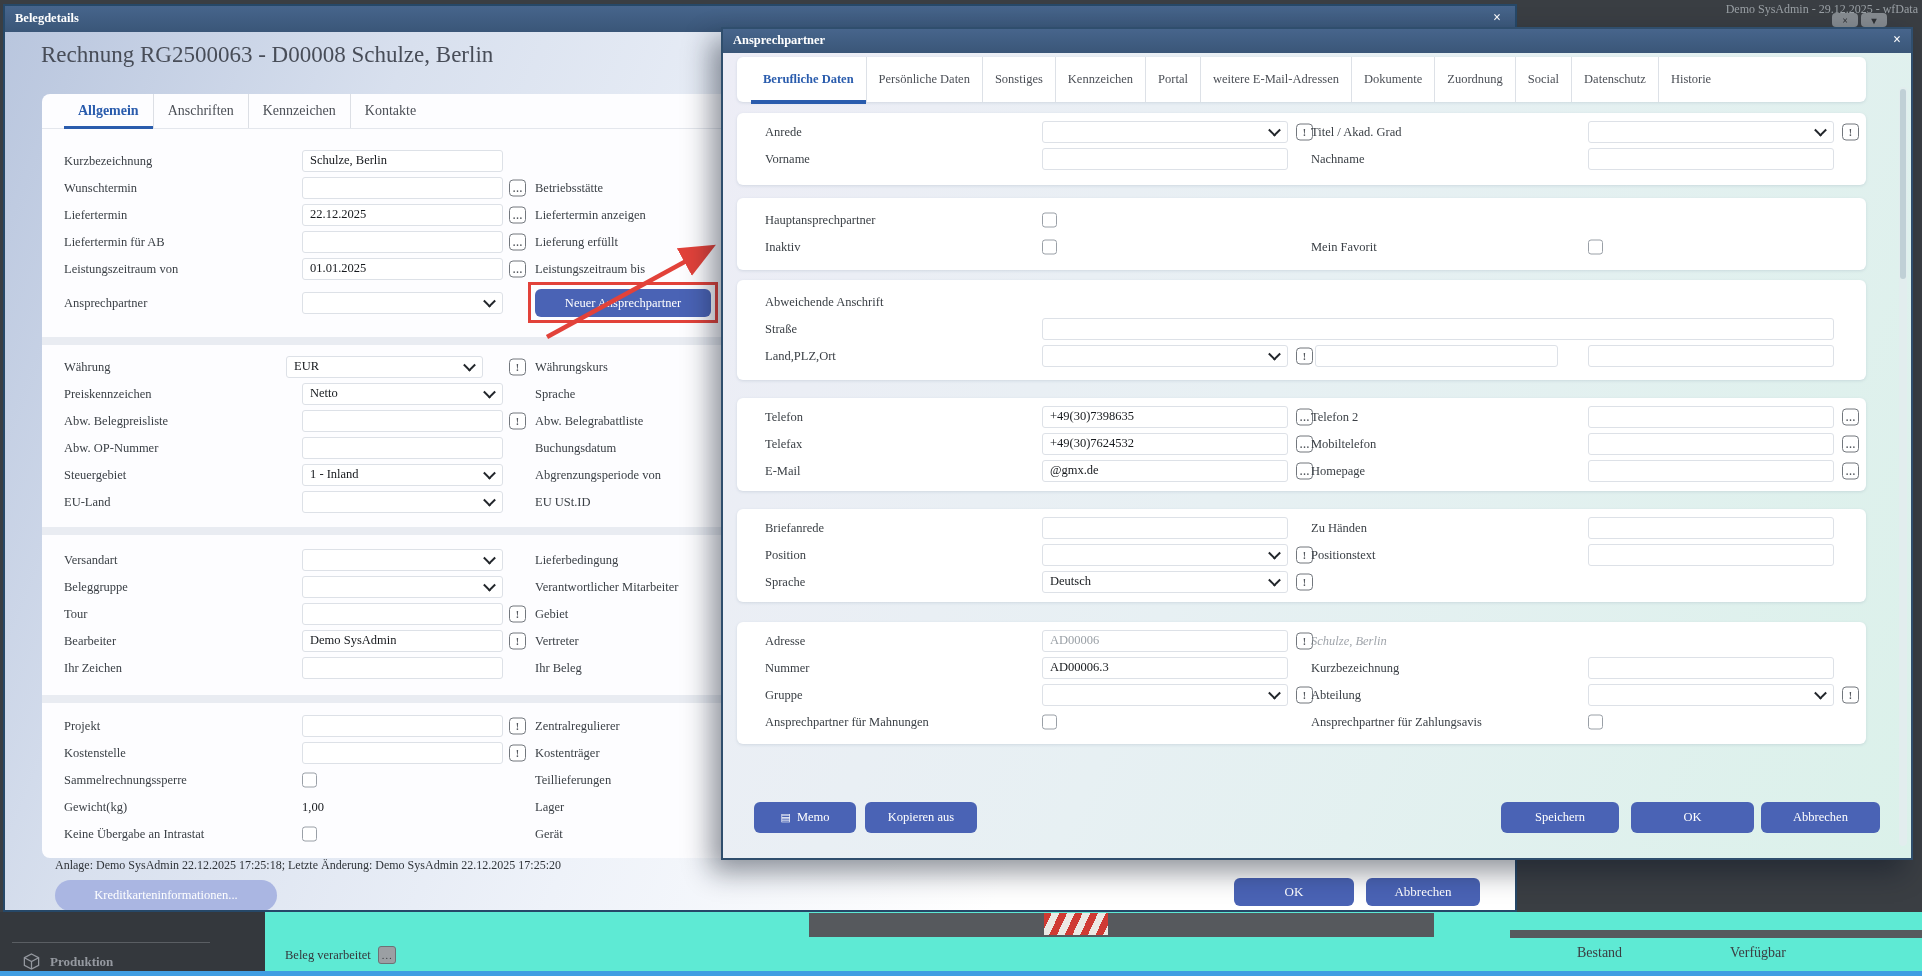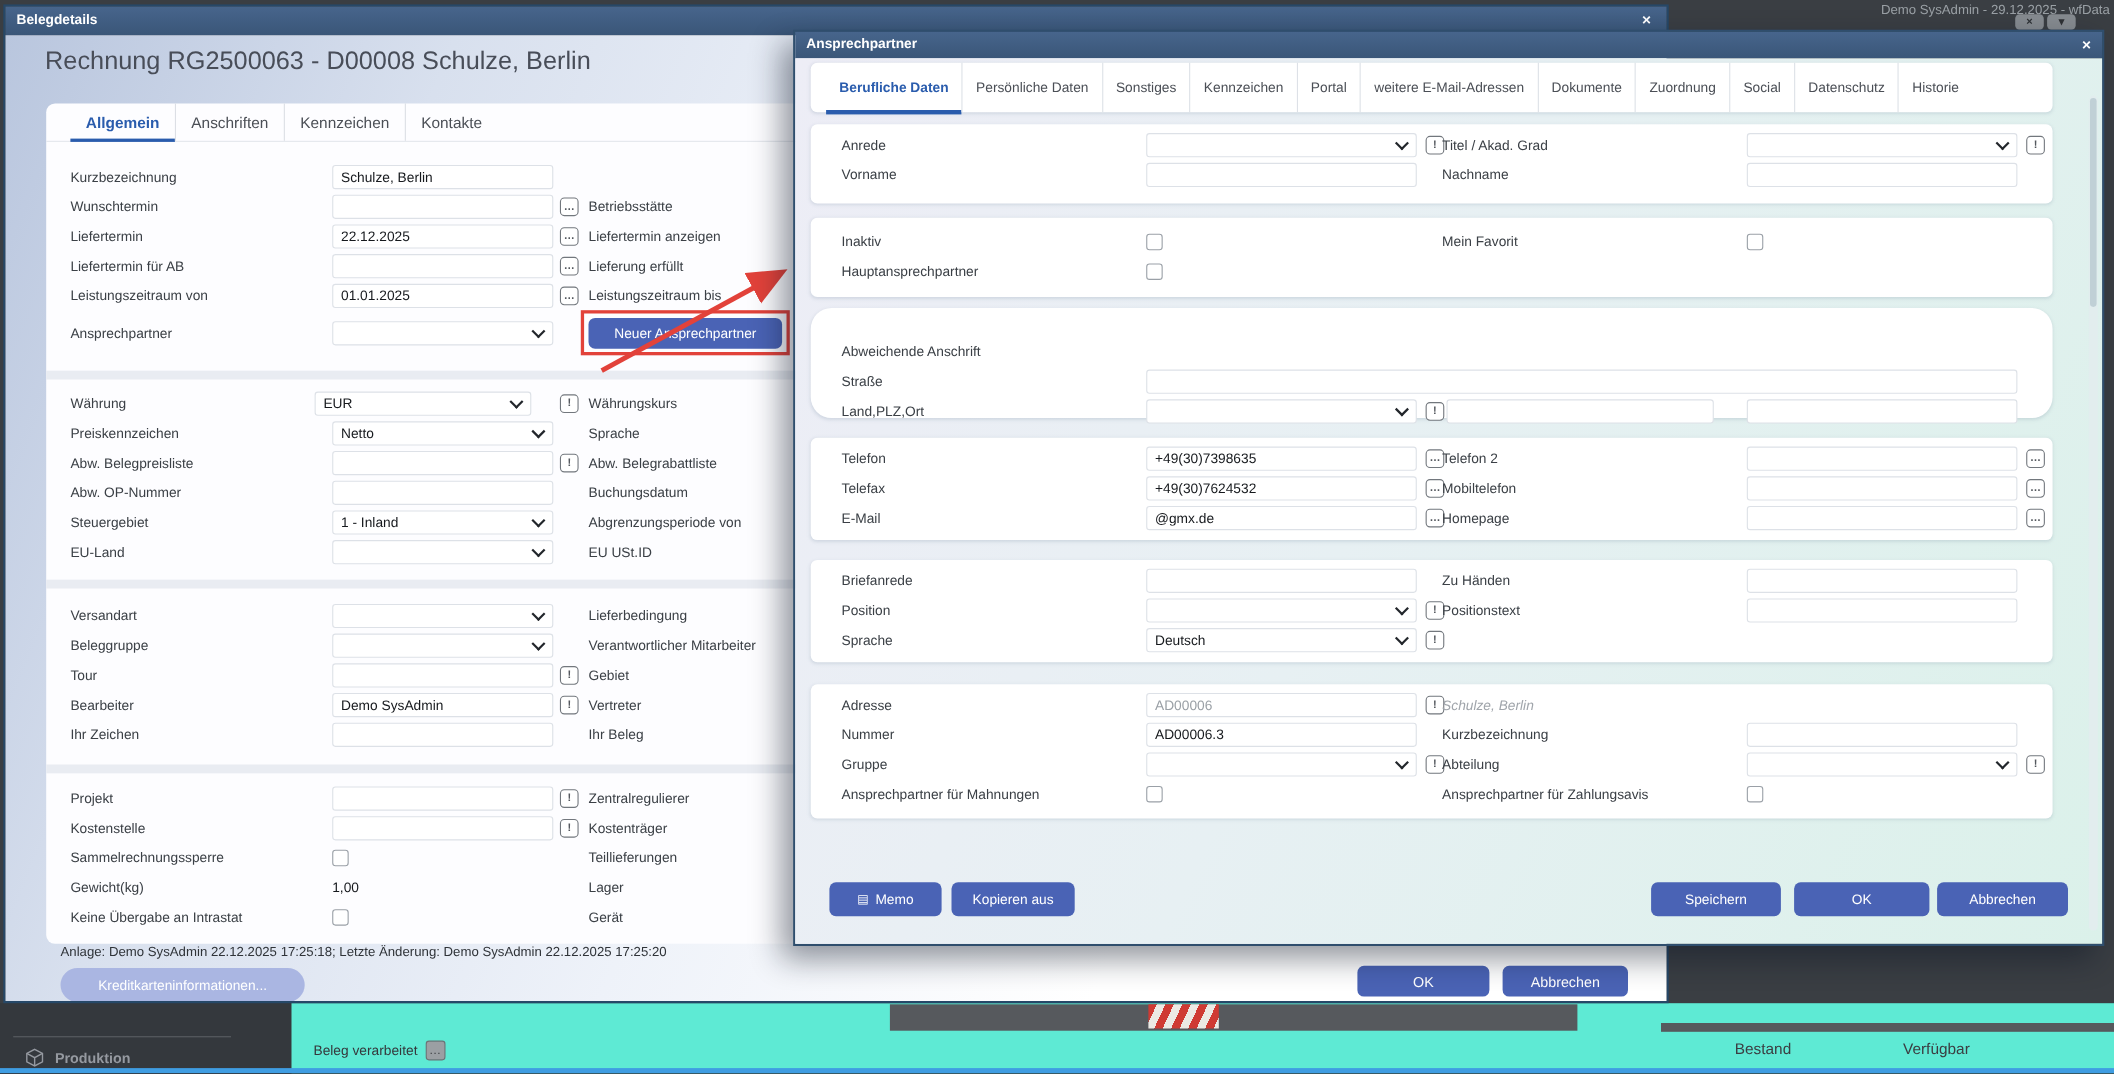--- a/index.html
+++ b/index.html
@@ -1,17 +1,17 @@
 <!DOCTYPE html>
 <html><head>
 <meta charset="utf-8">
 <style>
   html,body{margin:0;padding:0;background:#2c2f33;}
   #stage{position:relative;width:1922px;height:976px;overflow:hidden;
-         font-family:Liberation Sans, sans-serif;background:#3a3e43;}
+         font-family:Liberation Serif, serif;background:#3a3e43;}
   
   #topbar-user{position:absolute;right:4px;top:2px;font-size:12px;color:#9aa0a5;z-index:2;}
   .pill{position:absolute;top:13px;width:26px;height:14px;background:#868b90;border-radius:4px;
         color:#2e3134;font-size:10px;font-weight:bold;display:flex;align-items:center;justify-content:center;z-index:2;}
   #pill1{left:1832px;} #pill2{left:1861px;}
   
   #bottom-area{position:absolute;left:0;top:912px;width:1922px;height:64px;z-index:1;}
   #side-nav{position:absolute;left:0;top:0;width:265px;height:64px;background:#34383d;}
   #side-divider{position:absolute;left:12px;top:30px;width:198px;height:1px;background:#5a5e63;}
   #side-item{position:absolute;left:22px;top:40px;display:flex;align-items:center;gap:9px;
@@ -76,21 +76,21 @@
   #dlg{position:absolute;left:721px;top:27px;width:1192px;height:833px;z-index:100;
        border:2px solid #2f4e6d;box-sizing:border-box;box-shadow:-10px 12px 26px rgba(10,20,35,.45);}
   .dlg-body{position:absolute;left:0;top:24px;right:0;bottom:0;
             background:linear-gradient(115deg,#ededf6 0%,#e7f0f3 45%,#dbf1ea 100%);}
   #dlg .tbar{height:24px;} #dlg .tbar-title{top:4px;} #dlg .tbar-x{top:3px;right:10px;}
   .d-card{position:absolute;left:14px;width:1129px;background:#fff;border-radius:6px;
           box-shadow:0 1px 3px rgba(130,150,170,.25);box-sizing:border-box;}
   .c-tabs{top:4px;height:45px;}
   .c0{top:60px;height:72px;padding-top:5px;}
   .c1{top:145px;height:72px;padding-top:8px;}
-  .c2{top:227px;height:100px;padding-top:26px;border-radius:19px;}
+  .c2{top:227px;height:100px;padding-top:8px;}
   .c3{top:345px;height:93px;padding-top:5px;}
   .c4{top:456px;height:93px;padding-top:5px;}
   .c5{top:569px;height:122px;padding-top:5px;}
   .d-tabs{position:relative;display:flex;height:100%;align-items:stretch;padding-left:14px;border-radius:19px;}
   .d-tab{position:relative;padding:0 12px;display:flex;align-items:center;font-size:12.5px;color:#4b4f56;white-space:nowrap;}
   .d-tab + .d-tab{border-left:1px solid #dde1e7;}
   .d-tab.active{color:#2a5cad;font-weight:bold;}
   .d-tab.active::after{content:"";position:absolute;left:0;right:0;bottom:-2px;height:4px;background:#2a5cad;}
   .d-row{position:relative;height:27px;}
   .d-l1{left:28px;} .d-l2{left:574px;}
@@ -388,28 +388,28 @@
               <span class="fv"></span>
             </span>
             <span class="d-l2">Nachname</span>
             <span class="fld" style="left: 851px; width: 246px;">
               <span class="fv"></span>
             </span>
           </div>
         </div>
       <div class="d-card c1">
           <div class="d-row">
+            <span class="d-l1">Hauptansprechpartner</span>
+            <span class="cbx" style="left: 305px;"></span>
+          </div>
+          <div class="d-row">
             <span class="d-l1">Inaktiv</span>
             <span class="cbx" style="left: 305px;"></span>
             <span class="d-l2">Mein Favorit</span>
             <span class="cbx" style="left: 851px;"></span>
-          </div>
-          <div class="d-row">
-            <span class="d-l1">Hauptansprechpartner</span>
-            <span class="cbx" style="left: 305px;"></span>
           </div>
         </div>
       <div class="d-card c2">
           <div class="d-row">
             <span class="d-l1">Abweichende Anschrift</span>
           </div>
           <div class="d-row">
             <span class="d-l1">Straße</span>
             <span class="fld" style="left: 305px; width: 792px;">
               <span class="fv"></span>

